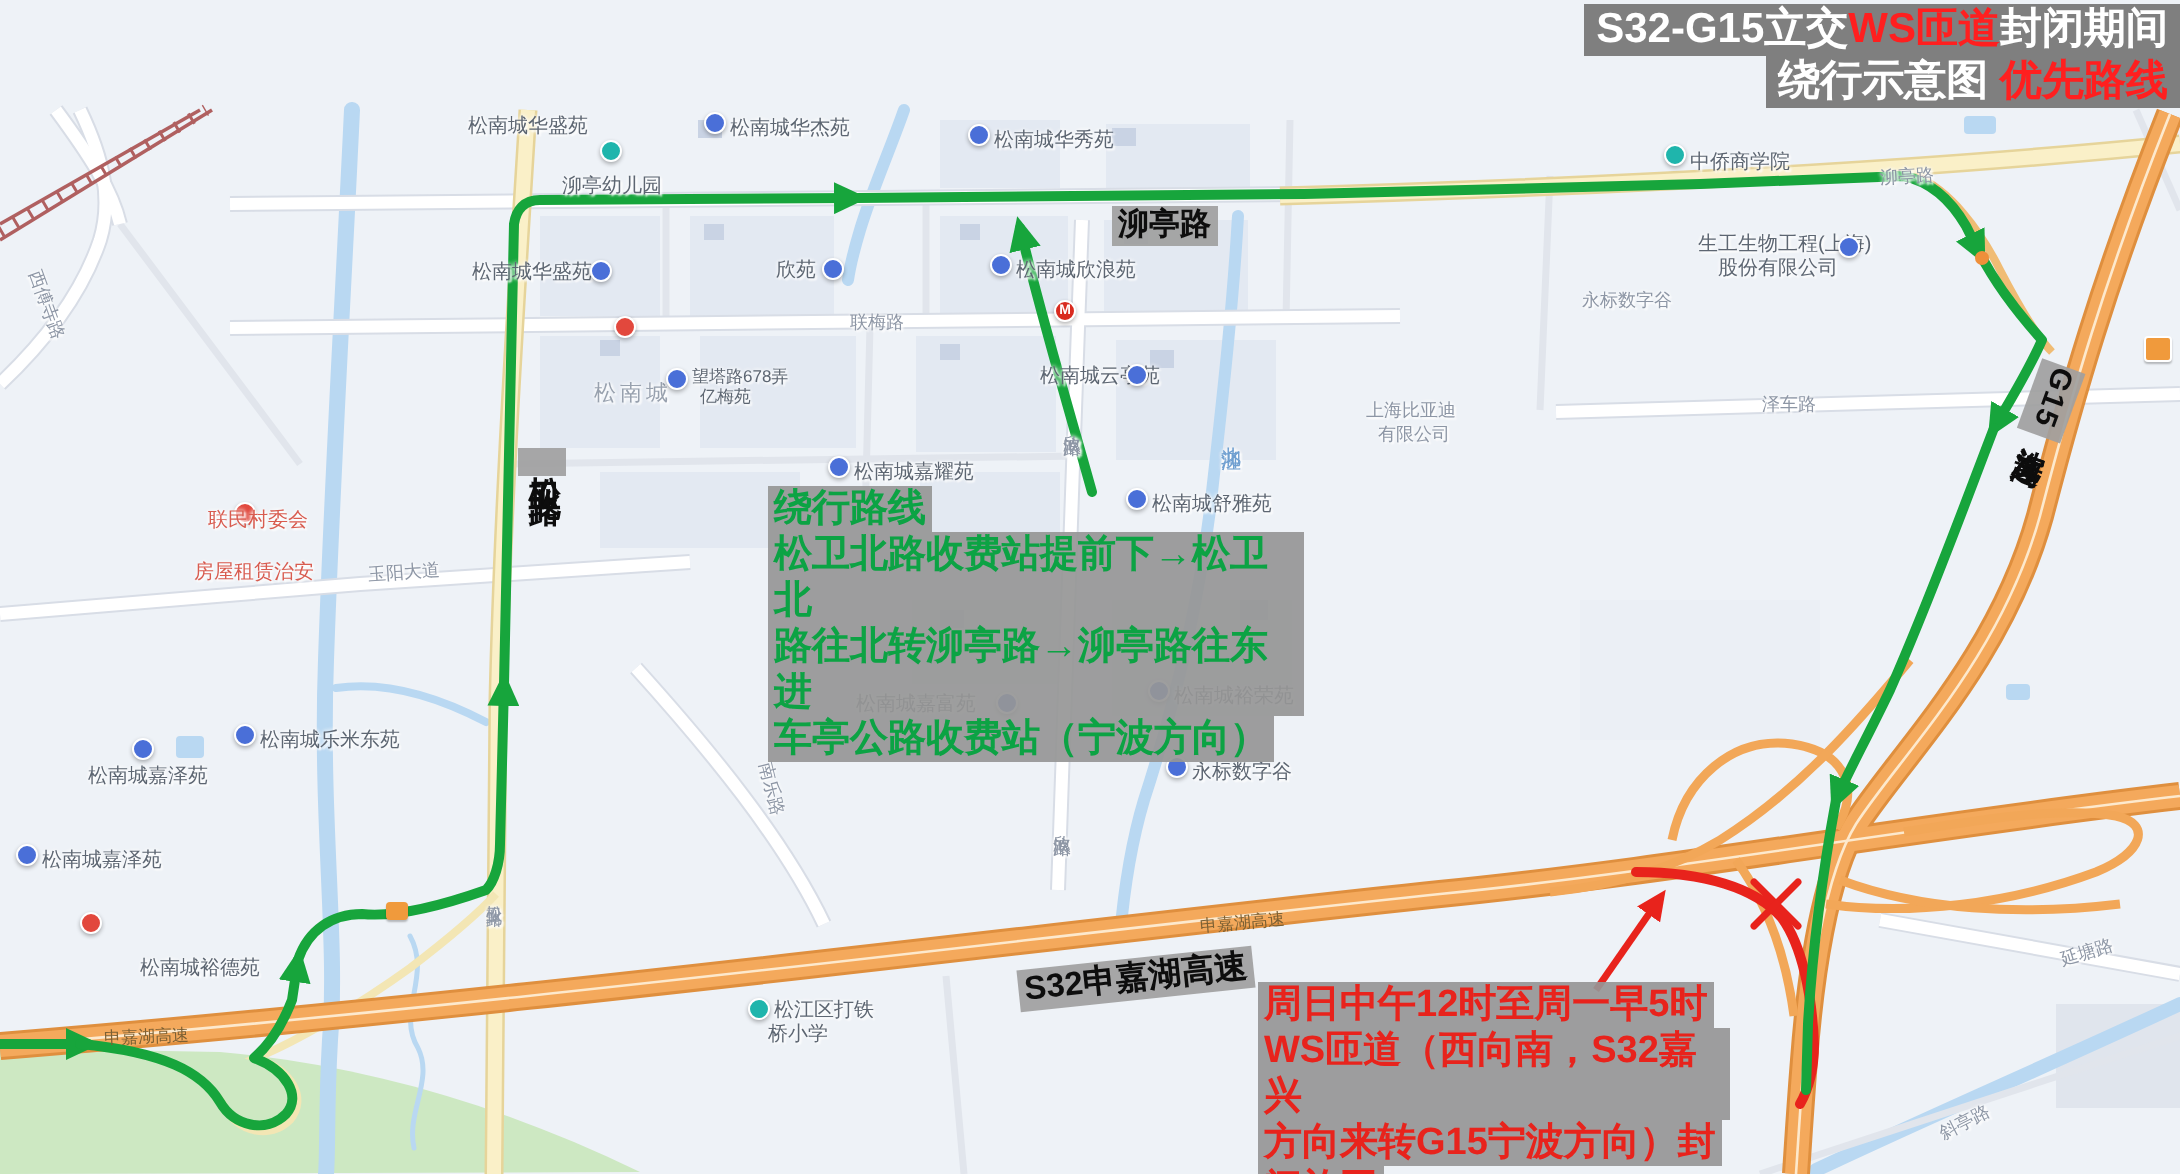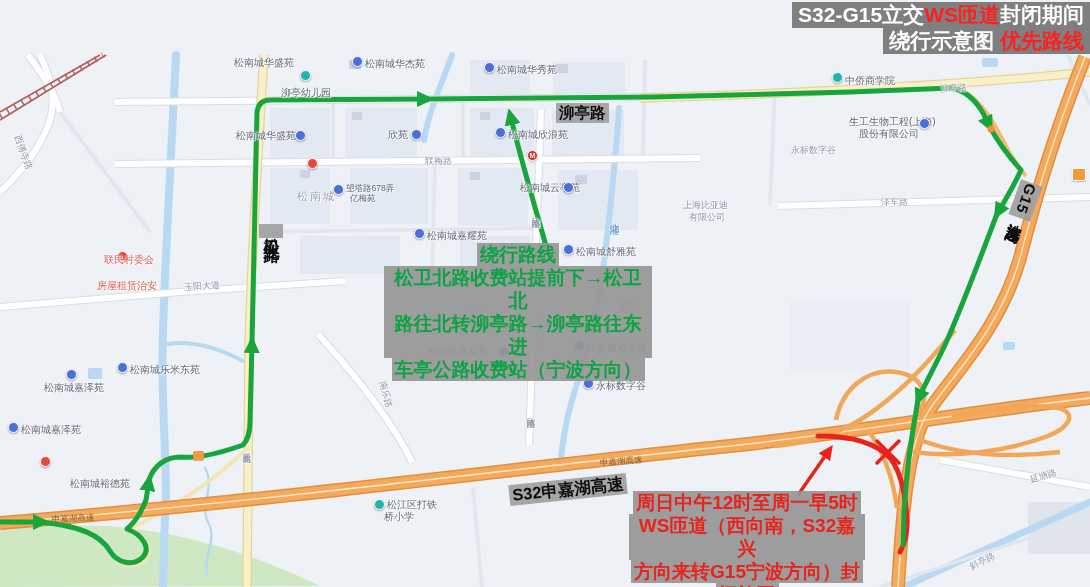--- a/index.html
+++ b/index.html
@@ -19,21 +19,21 @@
   
   .pin{position:absolute;width:11px;height:11px;border-radius:50%;border:1.5px solid #fff;
        box-shadow:0 1px 2px rgba(0,0,0,.3);z-index:3;box-sizing:border-box;}
   .pblue{background:#4a6fd8;} .pteal{background:#1fb5ac;} .pred{background:#e2483d;}
   .mcd{background:#d92b1f;color:#fff;font-size:7px;font-weight:bold;text-align:center;line-height:9px;}
   .sq{position:absolute;z-index:3;border-radius:2px;box-shadow:0 1px 1px rgba(0,0,0,.25);}
   
   .big{position:absolute;background:rgba(160,160,160,.92);color:#0d0d0d;font-weight:bold;
        padding:1px 3px;z-index:4;white-space:nowrap;line-height:1.15;}
   
-  .note{position:absolute;z-index:6;text-align:center;font-weight:bold;line-height:23px;}
+  .note{position:absolute;z-index:6;text-align:left;font-weight:bold;line-height:23px;}
   .note span{background:rgba(150,150,150,.92);padding:0 3px;display:inline-block;}
   .green-note{color:#0ca344;font-size:19px;width:268px;}
   .red-note{color:#e8231c;font-size:19px;width:236px;}
   .title{position:absolute;right:0;top:2px;z-index:7;display:flex;flex-direction:column;align-items:flex-end;}
   .title .row{background:#7f7f7f;color:#fff;font-weight:bold;font-size:21px;line-height:24px;
               padding:1px 6px;white-space:nowrap;text-align:center;}
   .title .accent{color:#ff1f1f;}
 </style>
 </head>
 <body>

